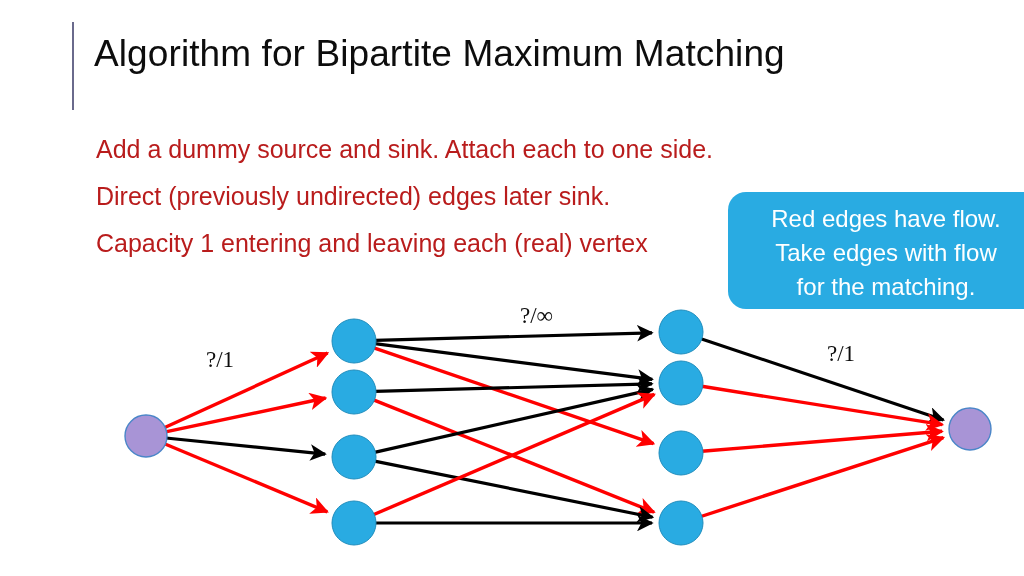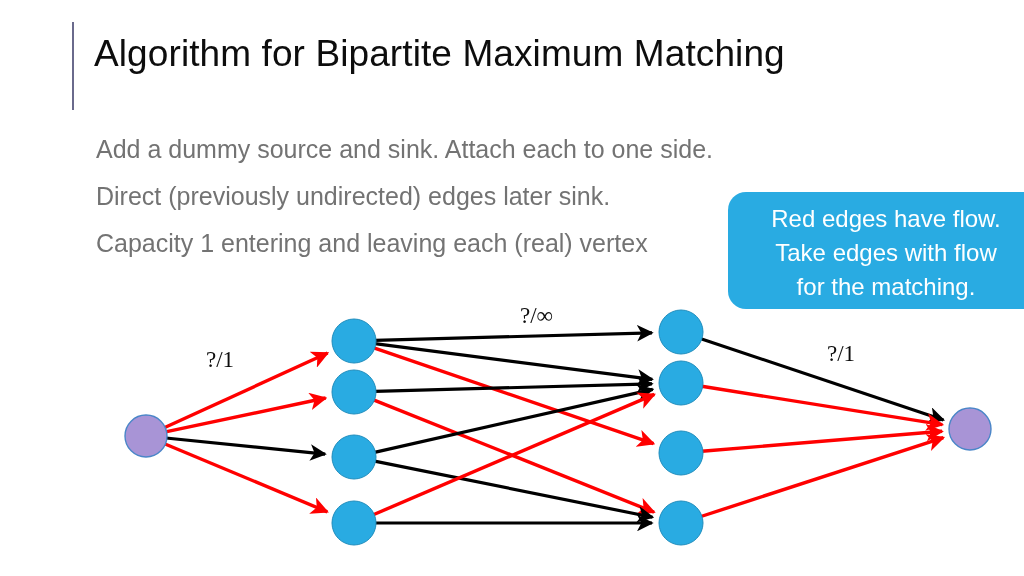--- a/index.html
+++ b/index.html
@@ -44,21 +44,21 @@
   
   #body-lines {
     position: absolute;
     left: 60px;
     top: 126px;
     width: 720px;
   }
   .body-line {
     font-size: 25px;
     line-height: 47px;
-    color: #737373;
+    color: #b91c1c;
     white-space: nowrap;
   }
 
   
   #callout {
     position: absolute;
     left: 692px;
     top: 192px;
     width: 316px;
     height: 117px;

